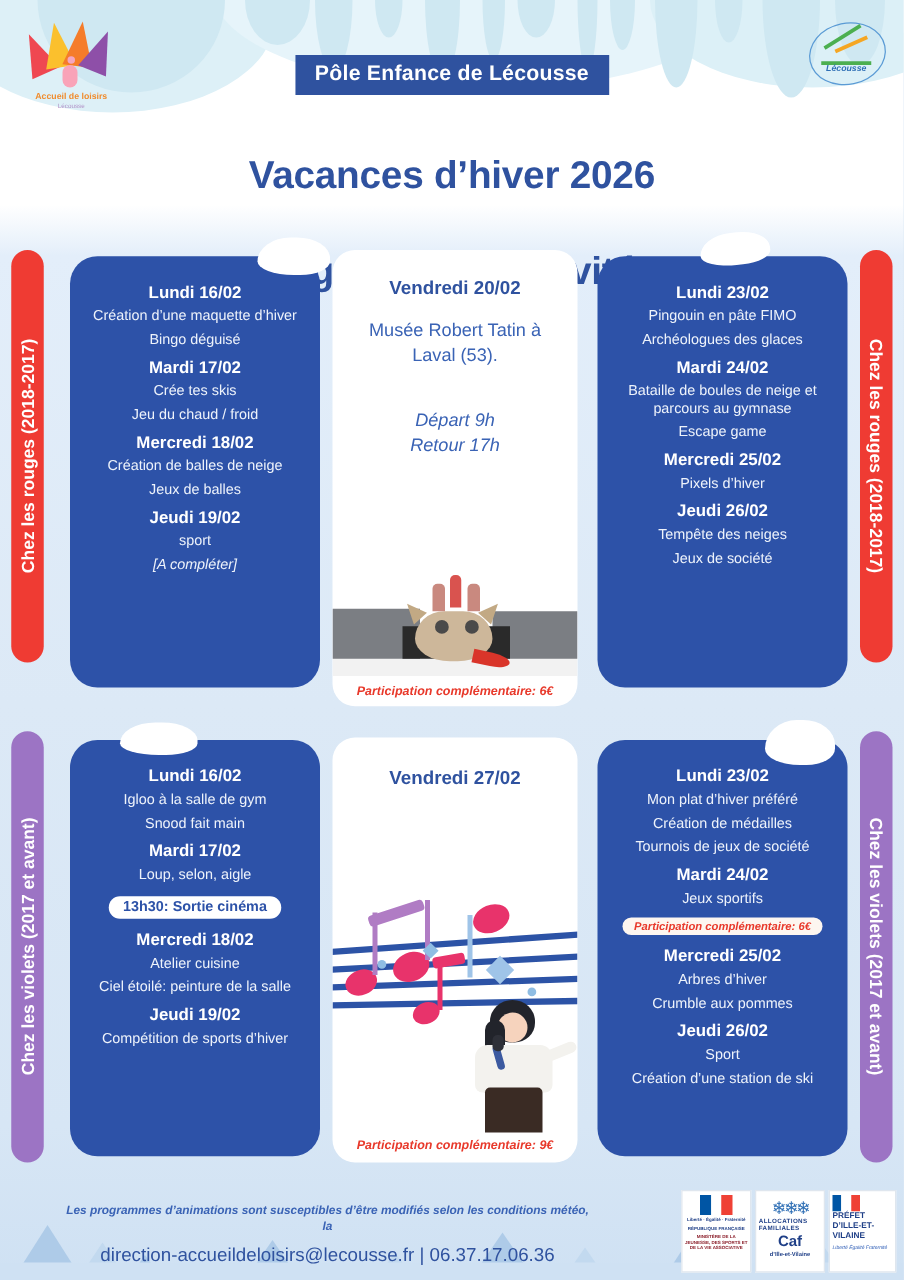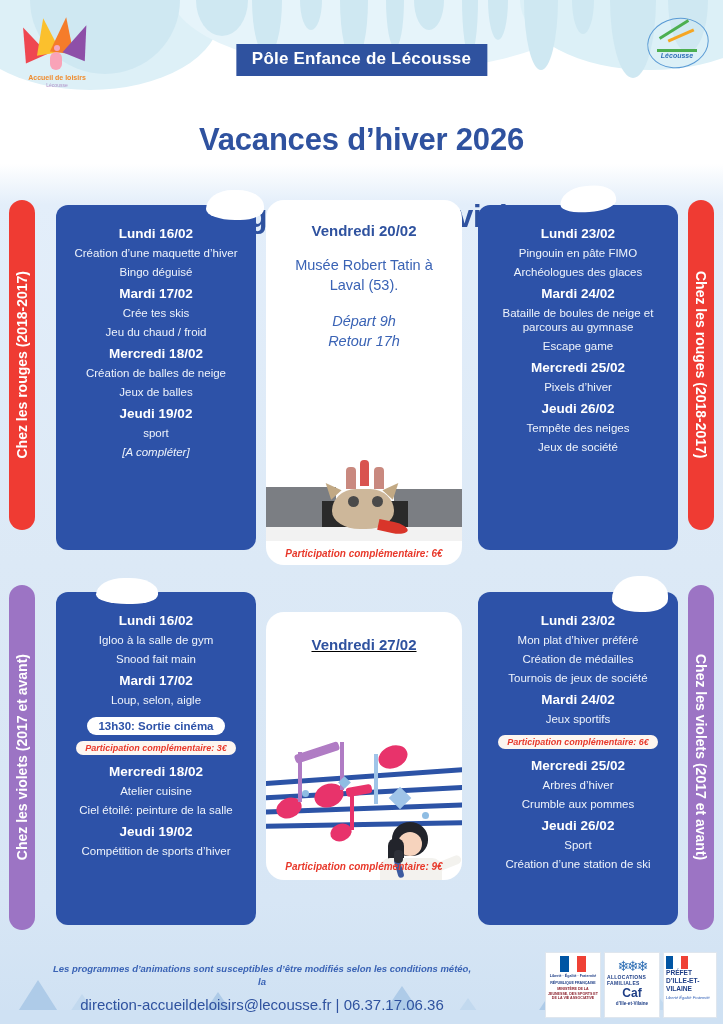--- a/index.html
+++ b/index.html
@@ -58,21 +58,21 @@
 
   #tab-red-left   { left:9px;  top:200px; height:330px; }
   #tab-viol-left  { left:9px;  top:585px; height:345px; }
   #tab-red-right  { right:9px; top:200px; height:330px; }
   #tab-viol-right { right:9px; top:585px; height:345px; }
 
   
   .panel {
     position:absolute;
     background:#2d52a8;
-    border-radius:12px;
+    border-radius:22px;
     color:#ffffff;
     text-align:center;
     padding:14px 12px 16px 12px;
   }
   .panel .day {
     font-weight:bold; font-size:13.5px; margin:7px 0 4px;
   }
   .panel .act {
     font-size:11.5px; line-height:14px; margin:5px 6px; color:#eef3fb;
   }
@@ -98,28 +98,28 @@
   
   .cap { position:absolute; background:#ffffff; border-radius:50% 50% 45% 55%/70% 60% 40% 40%; }
 
   
   .center-card {
     position:absolute; left:266px; width:196px;
     background:#ffffff; border-radius:18px;
     text-align:center; overflow:hidden;
   }
   #center-top { top:200px; height:365px; }
-  #center-bot { top:612px; height:268px;text-decoration:underline; }
+  #center-bot { top:590px; height:340px; }
 
   .sorties-h {
     color:#2f529f; font-weight:bold; font-size:30px; margin-top:20px;
   }
   .c-date { color:#2f529f; font-weight:bold; font-size:15px; margin-top:22px; }
   .c-line { color:#3a63b5; font-size:14.5px; line-height:20px; margin:16px 16px 0; }
-  .c-ital { color:#3a63b5; font-size:14.5px; font-style:italic; line-height:20px; margin-top:16px; }
+  .c-ital { color:#3a63b5; font-size:14.5px; font-style:italic; line-height:20px; margin-top:32px; }
   .fee-red {
     position:absolute; left:0; width:100%; text-align:center;
     color:#e8392b; font-size:10px; font-style:italic; font-weight:bold;
   }
 
   
   .museum { position:absolute; left:0; bottom:24px; width:196px; height:90px; overflow:hidden; }
   .m-wall { position:absolute; bottom:14px; background:#6f7277; }
   .m-ground{ position:absolute; bottom:0; left:0; width:196px; height:15px; background:#f2f2f2; }
   .m-beast { position:absolute; bottom:12px; left:66px; width:62px; height:40px;
@@ -256,21 +256,20 @@
       <div class="act">Tempête des neiges</div>
       <div class="act">Jeux de société</div>
     </div>
   <div class="panel" id="panel-bl">
       <div class="day">Lundi 16/02</div>
       <div class="act">Igloo à la salle de gym</div>
       <div class="act">Snood fait main</div>
       <div class="day">Mardi 17/02</div>
       <div class="act">Loup, selon, aigle</div>
       <div><span class="pill-white">13h30: Sortie cinéma</span></div>
-      <div><span class="pill-fee">Participation complémentaire: 3€</span></div>
       <div class="day">Mercredi 18/02</div>
       <div class="act">Atelier cuisine</div>
       <div class="act">Ciel étoilé: peinture de la salle</div>
       <div class="day">Jeudi 19/02</div>
       <div class="act">Compétition de sports d’hiver</div>
     </div>
   <div class="panel" id="panel-br">
       <div class="day">Lundi 23/02</div>
       <div class="act">Mon plat d’hiver préféré</div>
       <div class="act">Création de médailles</div>

